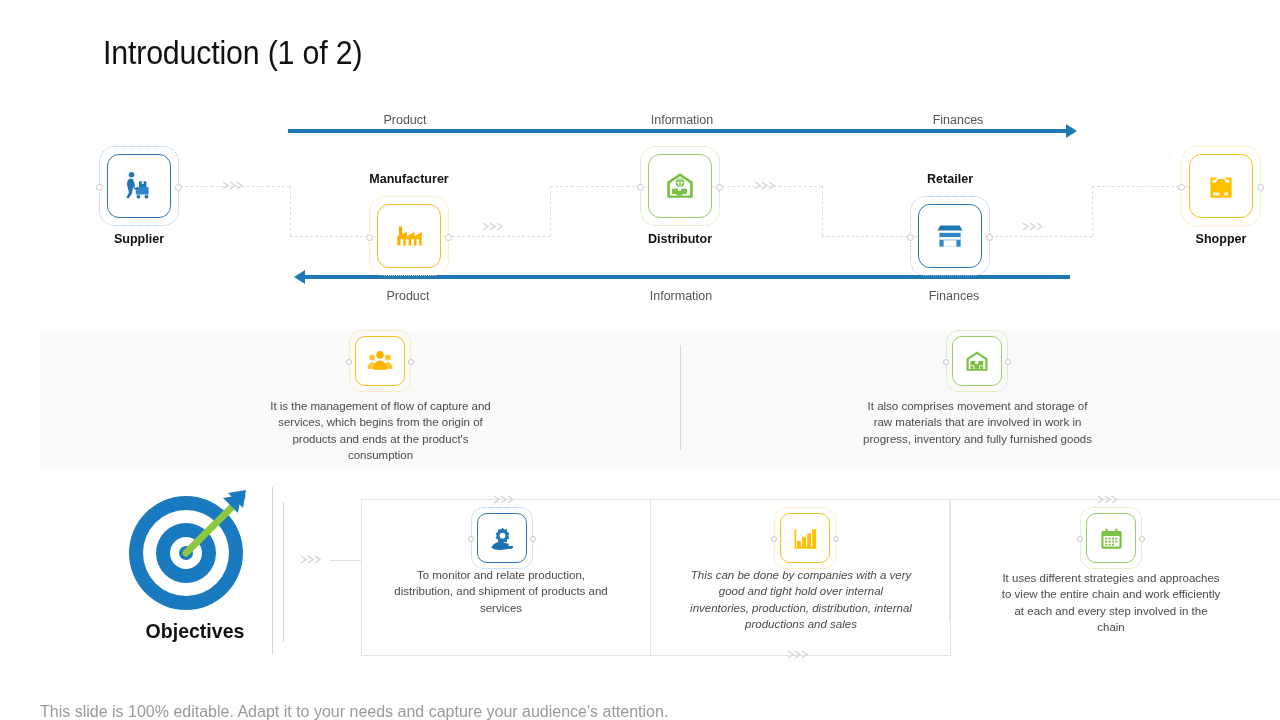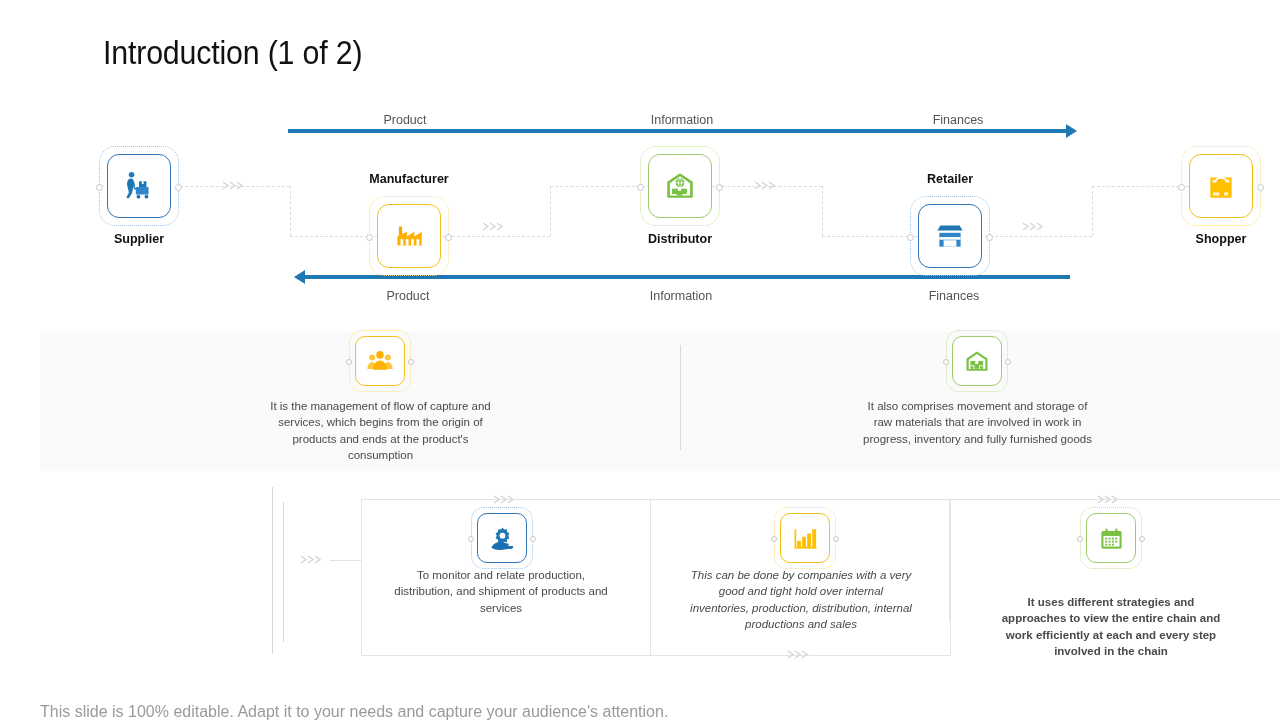--- a/index.html
+++ b/index.html
@@ -302,20 +302,34 @@
           <rect x="8.5" y="22" width="3.5" height="3" fill="#7ac143"></rect>
           <rect x="19.5" y="22" width="3.5" height="3" fill="#7ac143"></rect>
         </svg>
       </div>
     </div>
     <div class="desc" style="left:820px;top:398px;width:235px;">
       <div class="txt">It also comprises movement and storage of raw materials that are involved in work in progress, inventory and fully furnished goods</div>
     </div>
   </div>
 
+  <div class="obj-wrap">
+    <svg width="135" height="130" viewBox="0 0 135 130" style="position:absolute;left:4px;top:0;">
+      <circle cx="62" cy="66" r="57" fill="#1a7ac0"></circle>
+      <circle cx="62" cy="66" r="43" fill="#ffffff"></circle>
+      <circle cx="62" cy="66" r="30" fill="#1a7ac0"></circle>
+      <circle cx="62" cy="66" r="16" fill="#ffffff"></circle>
+      <circle cx="62" cy="66" r="7" fill="#1a7ac0"></circle>
+      <path d="M62 66 L118 10" stroke="#8dc63f" stroke-width="7" stroke-linecap="round"></path>
+      <path d="M104 6 L122 3 L119 21 L112 14 Z" fill="#1a7ac0"></path>
+      <path d="M112 14 L119 21 L101 24 L104 6 Z" fill="#1a7ac0" opacity="0"></path>
+      <path d="M99 11 L117 8 L114 26 L107 19 Z" fill="#1a7ac0"></path>
+    </svg>
+    <div class="obj-label">Objectives</div>
+  </div>
 
   <div class="vline" style="left:232px;top:487px;height:167px;"></div>
   <div class="vline" style="left:243px;top:502px;height:140px;"></div>
 
   <div class="conn" style="left:290px;top:560px;width:32px;border-top-width:1px;border-style:solid;border-color:#e2e2e2;"></div>
   <svg class="chev" style="left:258px;top:554px;" viewBox="0 0 28 11">
     <g fill="none" stroke="#d5d5d5" stroke-width="1.4">
       <path d="M3 2 L8 5.5 L3 9"></path>
         <path d="M10 2 L15 5.5 L10 9"></path>
         <path d="M17 2 L22 5.5 L17 9"></path>
@@ -406,20 +420,20 @@
             <rect x="12.5" y="18.6" width="2.4" height="2.2"></rect>
             <rect x="16.5" y="18.6" width="2.4" height="2.2"></rect>
             <rect x="20.5" y="18.6" width="2.4" height="2.2"></rect>
             <rect x="8.5" y="22.2" width="2.4" height="2.2"></rect>
             <rect x="12.5" y="22.2" width="2.4" height="2.2"></rect>
             <rect x="16.5" y="22.2" width="2.4" height="2.2"></rect>
           </g>
         </svg>
       </div>
     </div>
-    <div class="desc" style="left:960px;top:594px;width:222px;font-weight:bold;">
+    <div class="desc" style="left:960px;top:570px;width:222px;">
       <div class="txt">It uses different strategies and approaches to view the entire chain and work efficiently at each and every step involved in the chain</div>
     </div>
   </div>
 
   <div class="footer">This slide is 100% editable. Adapt it to your needs and capture your audience's attention.</div>
 
 </div>
 
 </body></html>

